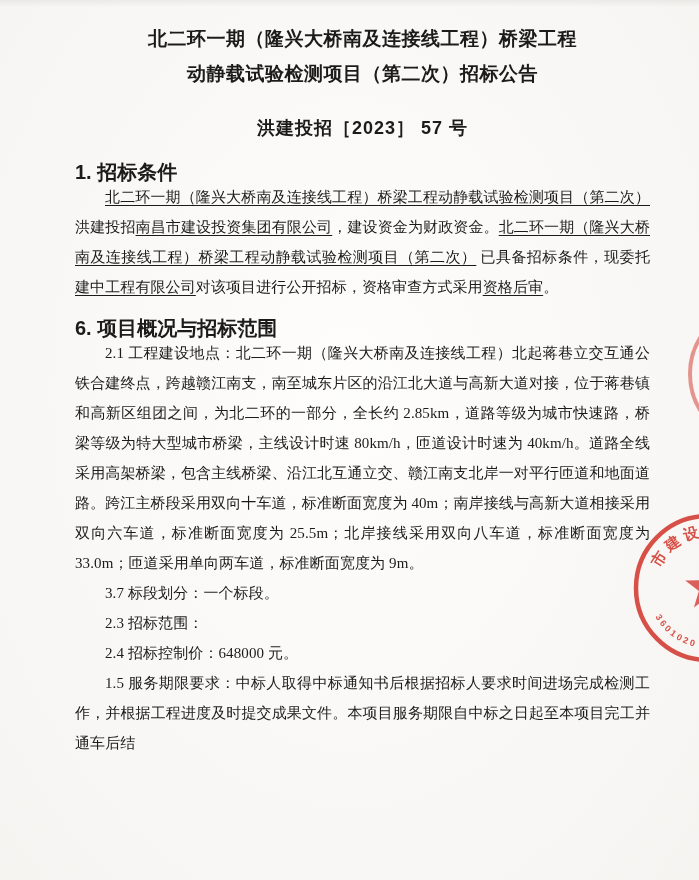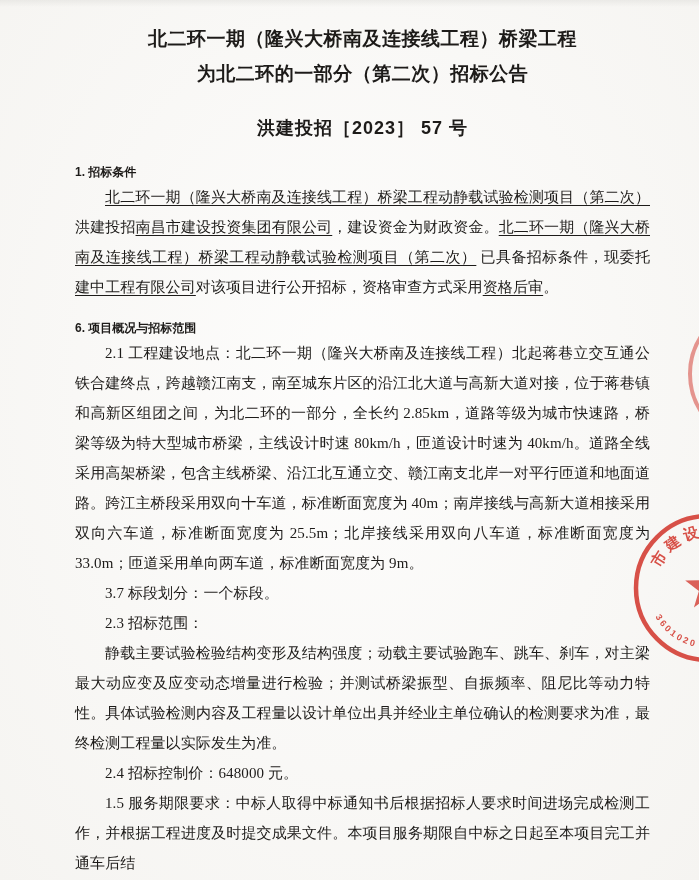--- a/index.html
+++ b/index.html
@@ -21,21 +21,21 @@
   .title-block{
     padding-top:21px;
     text-align:center;
     font-family:"Liberation Sans","DejaVu Sans",sans-serif;
     font-weight:bold;
   }
   .title-line{font-size:19px;line-height:35px;letter-spacing:.5px;}
   .doc-number{font-size:18px;line-height:35px;letter-spacing:1px;margin-top:20px;}
   .sec-heading{
     font-family:"Liberation Sans","DejaVu Sans",sans-serif;
-    font-weight:bold;font-size:12px;line-height:20px;
+    font-weight:bold;font-size:20px;line-height:20px;
     margin:0;
   }
   .h1{margin-top:16px;}
   .h2{margin-top:16px;}
   p.body{
     margin:0;
     font-size:15px;line-height:30px;letter-spacing:.1px;
     text-align:justify;text-justify:inter-character;
     text-indent:2em;
   }
@@ -59,34 +59,33 @@
 </style>
 </head>
 <body>
 
 <div class="page">
 
   <div class="content">
 
     <div class="title-block">
       <div class="title-line">北二环一期（隆兴大桥南及连接线工程）桥梁工程</div>
-      <div class="title-line">为北二环的一部分（第二次）招标公告</div>
+      <div class="title-line">动静载试验检测项目（第二次）招标公告</div>
       <div class="doc-number">洪建投招［2023］ 57 号</div>
     </div>
 
     <div class="sec-heading h1">1. 招标条件</div>
 
     <p class="body p1"><span class="u">北二环一期（隆兴大桥南及连接线工程）桥梁工程动静载试验检测项目（第二次）</span><span>洪建投招</span><span class="u">南昌市建设投资集团有限公司</span><span>，建设资金为财政资金。</span><span class="u">北二环一期（隆兴大桥南及连接线工程）桥梁工程动静载试验检测项目（第二次）</span><span> 已具备招标条件，现委托</span><span class="u">建中工程有限公司</span><span>对该项目进行公开招标，资格审查方式采用</span><span class="u">资格后审</span><span>。</span></p>
 
     <div class="sec-heading h2">6. 项目概况与招标范围</div>
 
     <p class="body p21">2.1 工程建设地点：北二环一期（隆兴大桥南及连接线工程）北起蒋巷立交互通公铁合建终点，跨越赣江南支，南至城东片区的沿江北大道与高新大道对接，位于蒋巷镇和高新区组团之间，为北二环的一部分，全长约 2.85km，道路等级为城市快速路，桥梁等级为特大型城市桥梁，主线设计时速 80km/h，匝道设计时速为 40km/h。道路全线采用高架桥梁，包含主线桥梁、沿江北互通立交、赣江南支北岸一对平行匝道和地面道路。跨江主桥段采用双向十车道，标准断面宽度为 40m；南岸接线与高新大道相接采用双向六车道，标准断面宽度为 25.5m；北岸接线采用双向八车道，标准断面宽度为 33.0m；匝道采用单向两车道，标准断面宽度为 9m。</p>
     <p class="body p22">3.7 标段划分：一个标段。</p>
     <p class="body p23">2.3 招标范围：</p>
-    <p class="body">静载主要试验检验结构变形及结构强度；动载主要试验跑车、跳车、刹车，对主梁最大动应变及应变动态增量进行检验；并测试桥梁振型、自振频率、阻尼比等动力特性。具体试验检测内容及工程量以设计单位出具并经业主单位确认的检测要求为准，最终检测工程量以实际发生为准。</p>
     <p class="body p24">2.4 招标控制价：648000 元。</p>
     <p class="body">1.5 服务期限要求：中标人取得中标通知书后根据招标人要求时间进场完成检测工作，并根据工程进度及时提交成果文件。本项目服务期限自中标之日起至本项目完工并通车后结</p>
 
   </div>
 
   <svg class="stamp stamp-upper" width="150" height="150" viewBox="0 0 150 150">
     <circle cx="75" cy="75" r="69" fill="none" stroke="#d2342a" stroke-width="4"></circle>
   </svg>
 
   <svg class="stamp stamp-lower" width="170" height="170" viewBox="0 0 170 170">

